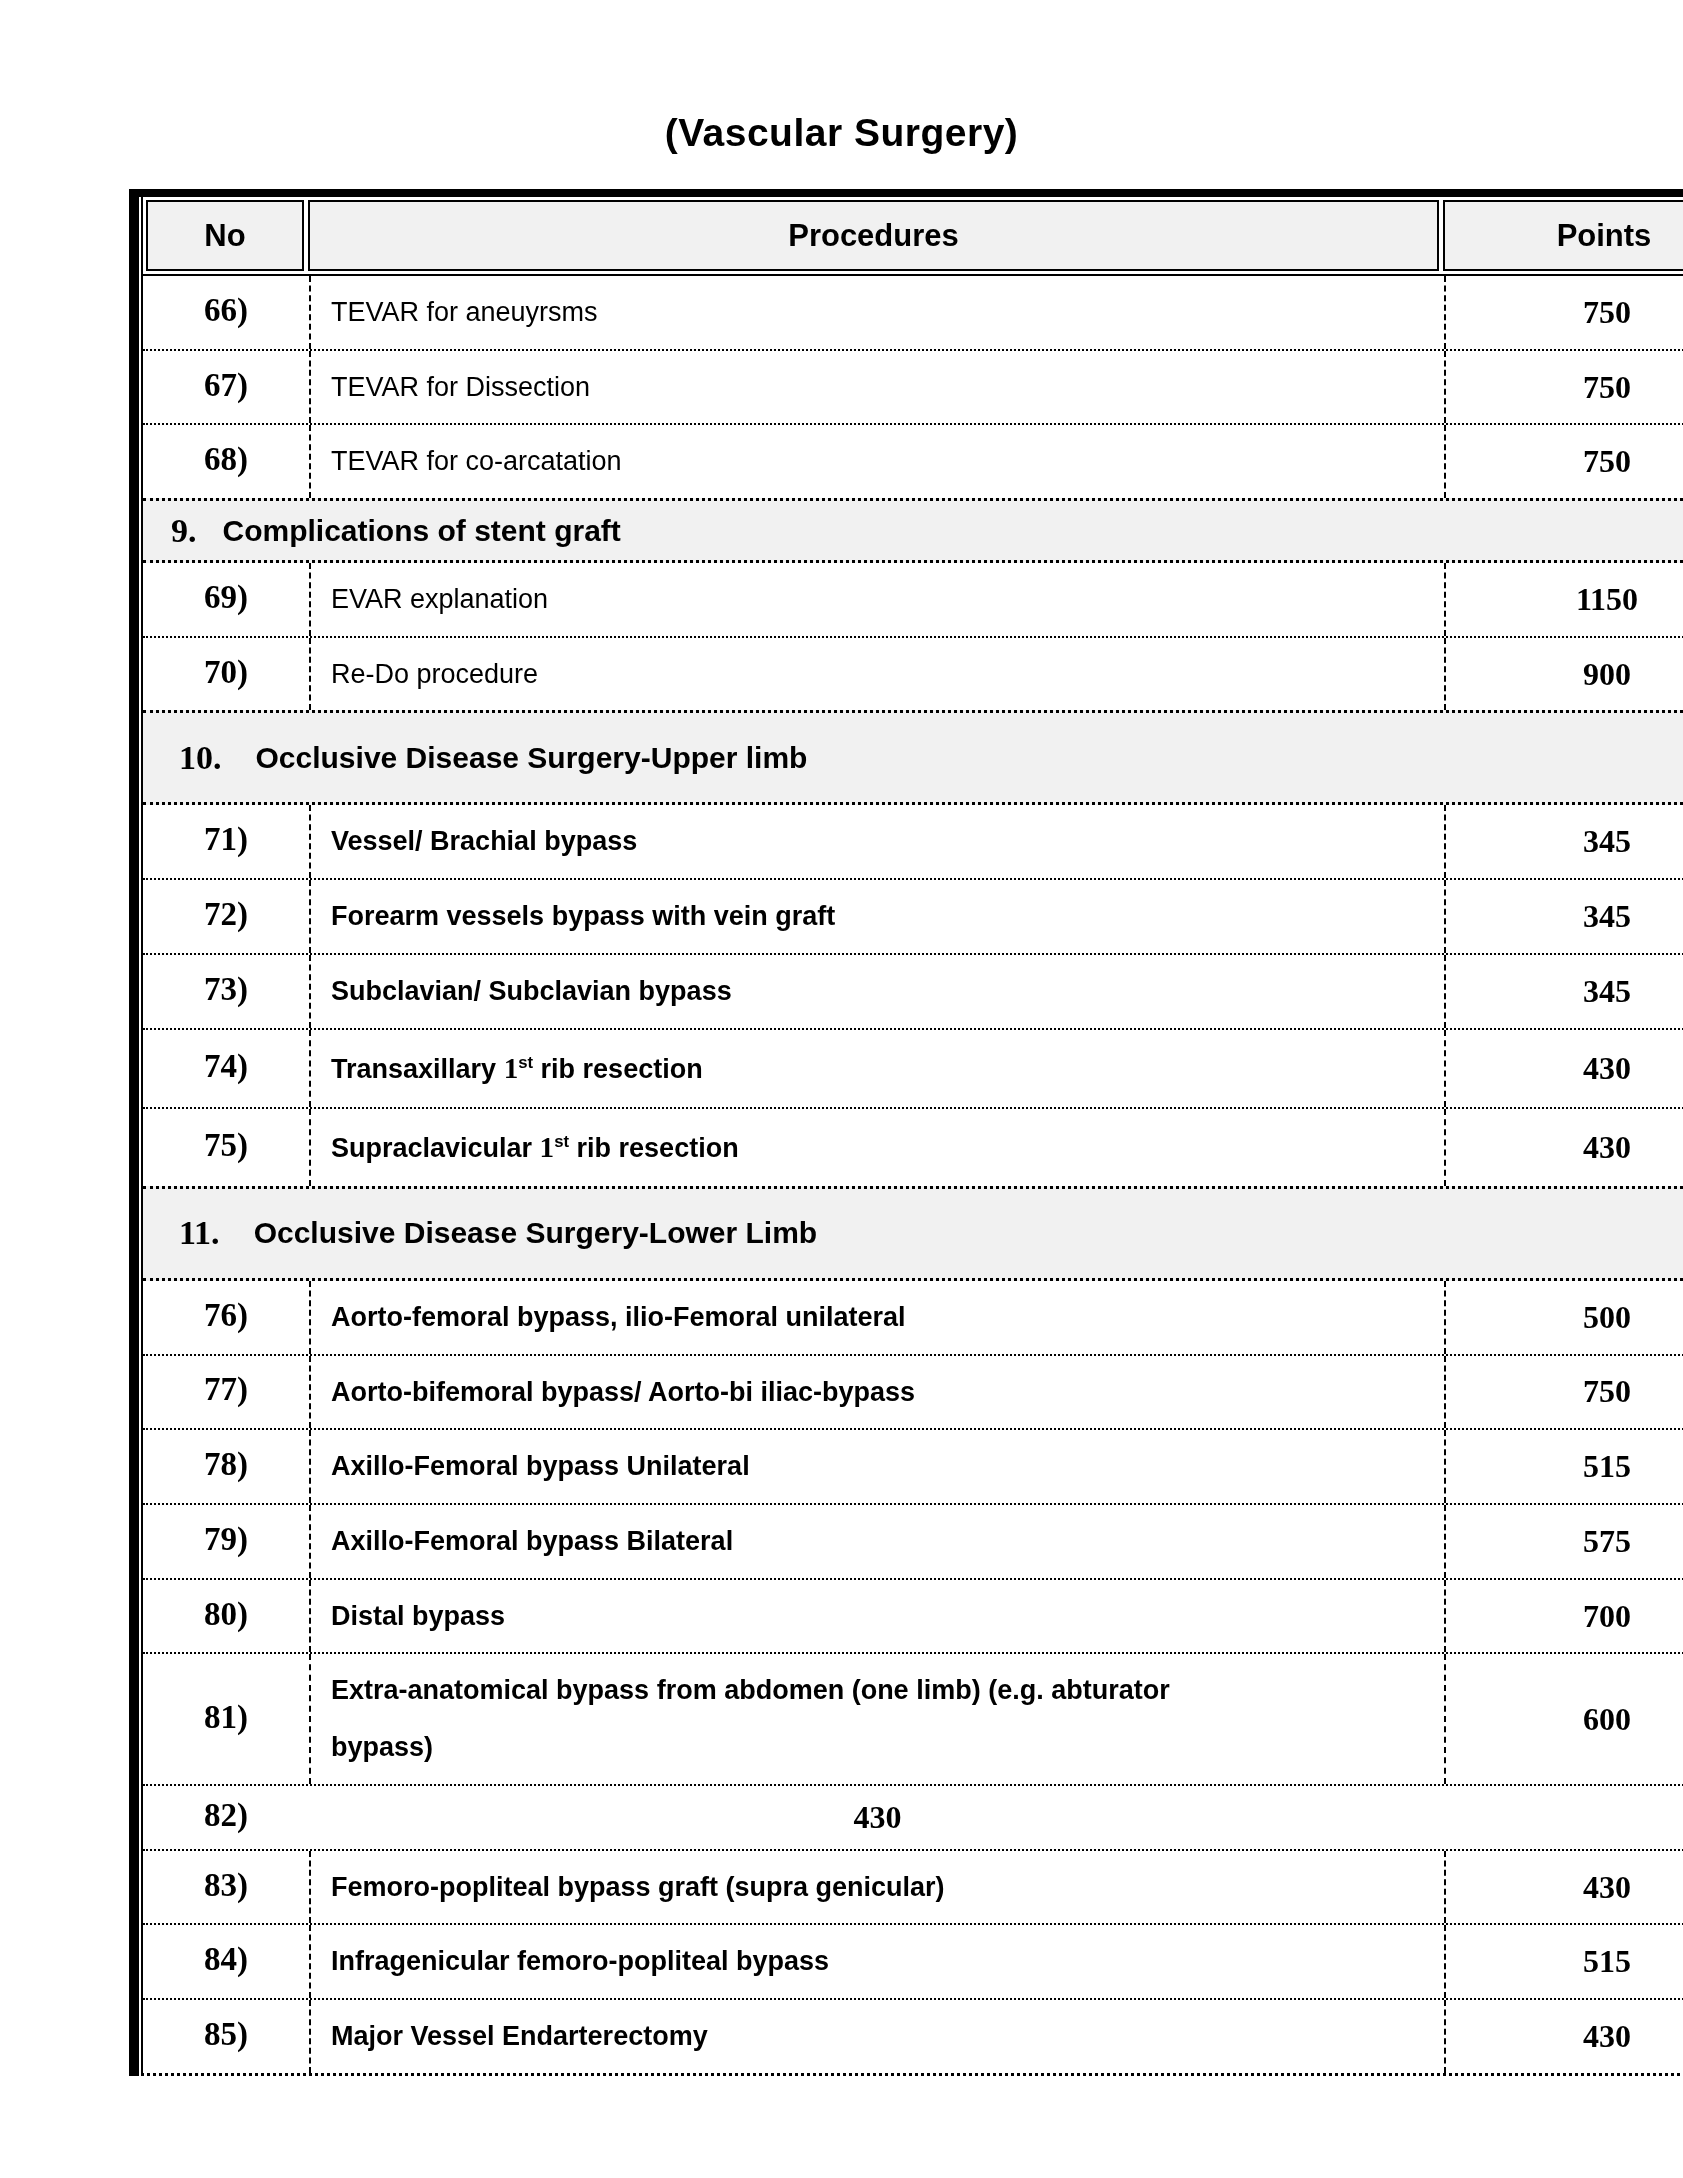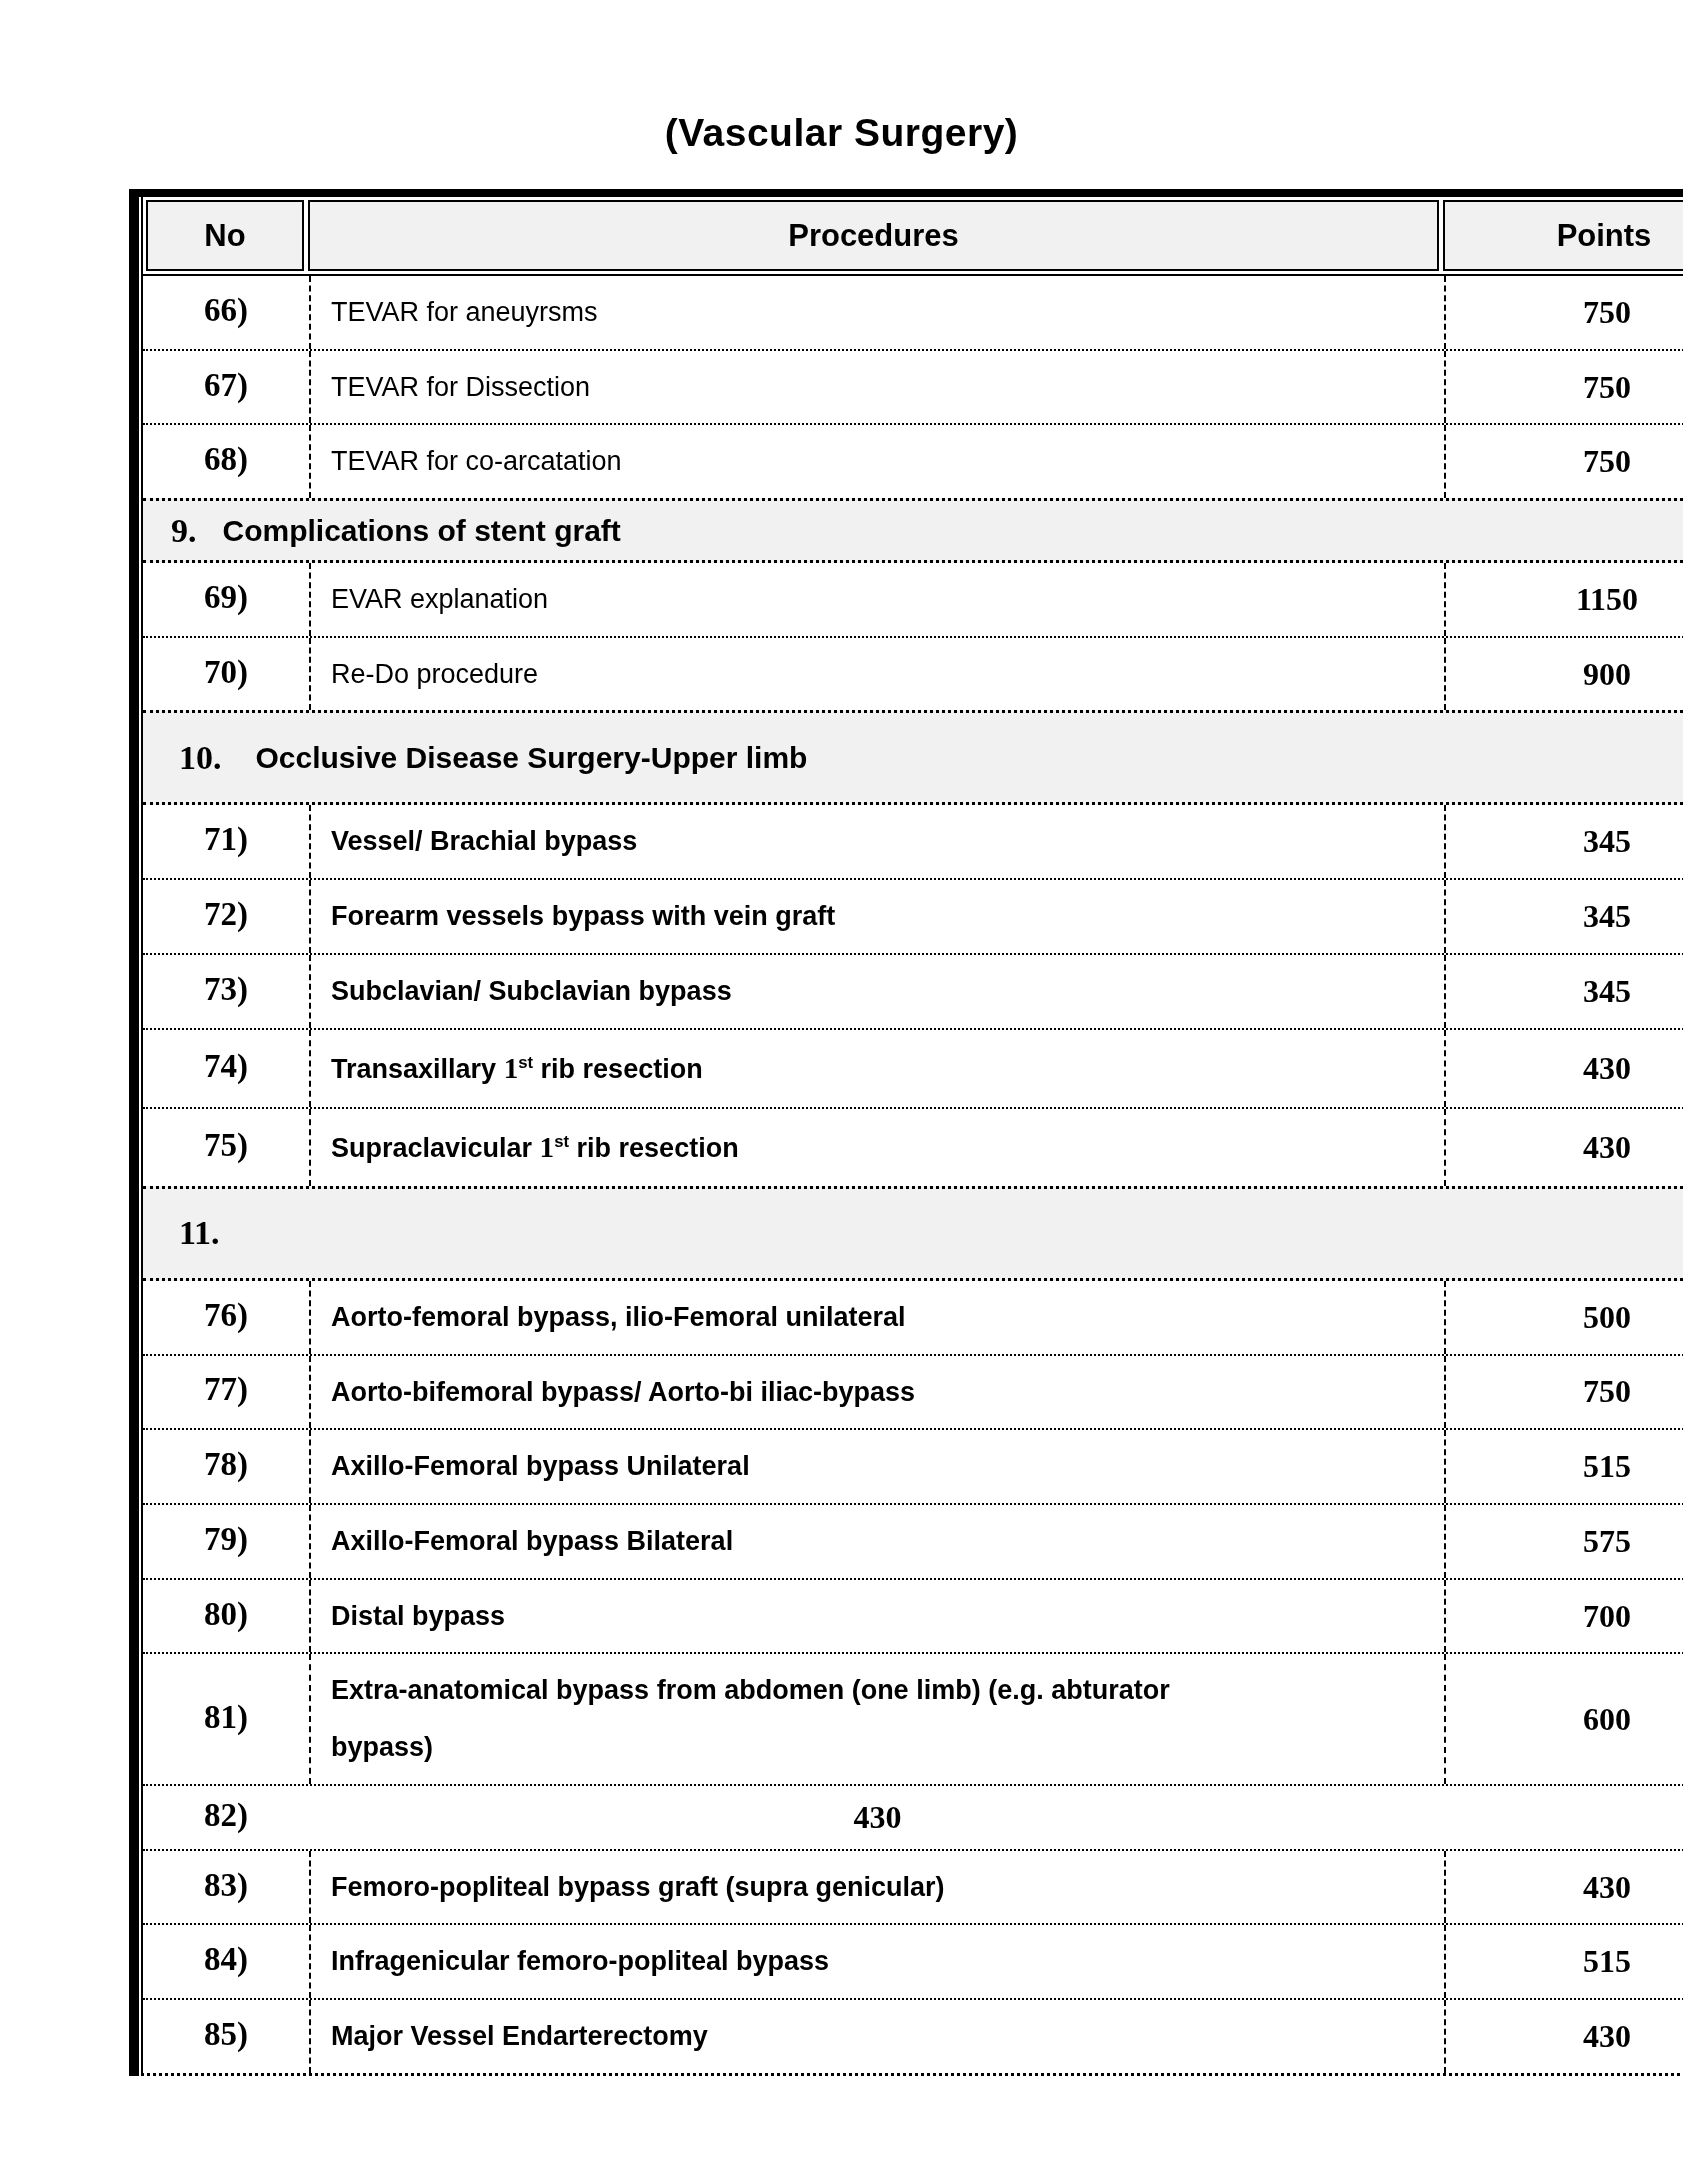--- a/index.html
+++ b/index.html
@@ -220,20 +220,21 @@
         </div>
         <div class="row data-row">
           <div class="cell no-cell">75)</div>
           <div class="cell proc-cell bold">
             <span class="proc-text">Supraclavicular <span class="serif-num">1</span><sup>st</sup> rib resection</span>
           </div>
           <div class="cell points-cell">430</div>
         </div>
         <div class="row section-row tall">
           <span class="sec-num">11.</span>
+          <span class="sec-label">Occlusive Disease Surgery-Lower Limb</span>
         </div>
         <div class="row data-row no-top">
           <div class="cell no-cell">76)</div>
           <div class="cell proc-cell bold">
             <span class="proc-text">Aorto-femoral bypass, ilio-Femoral unilateral</span>
           </div>
           <div class="cell points-cell">500</div>
         </div>
         <div class="row data-row">
           <div class="cell no-cell">77)</div>

